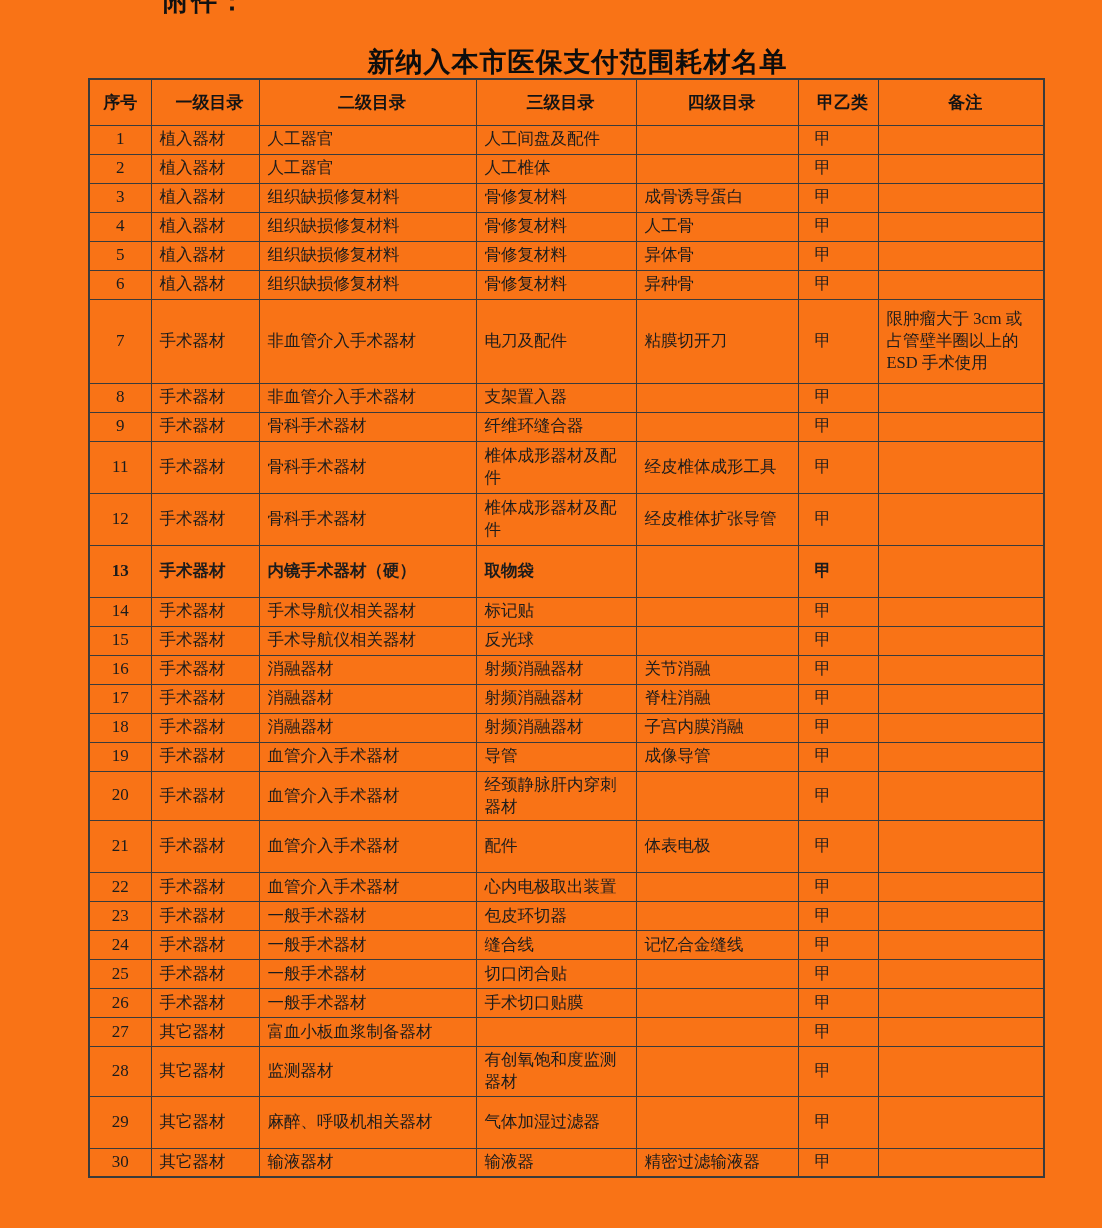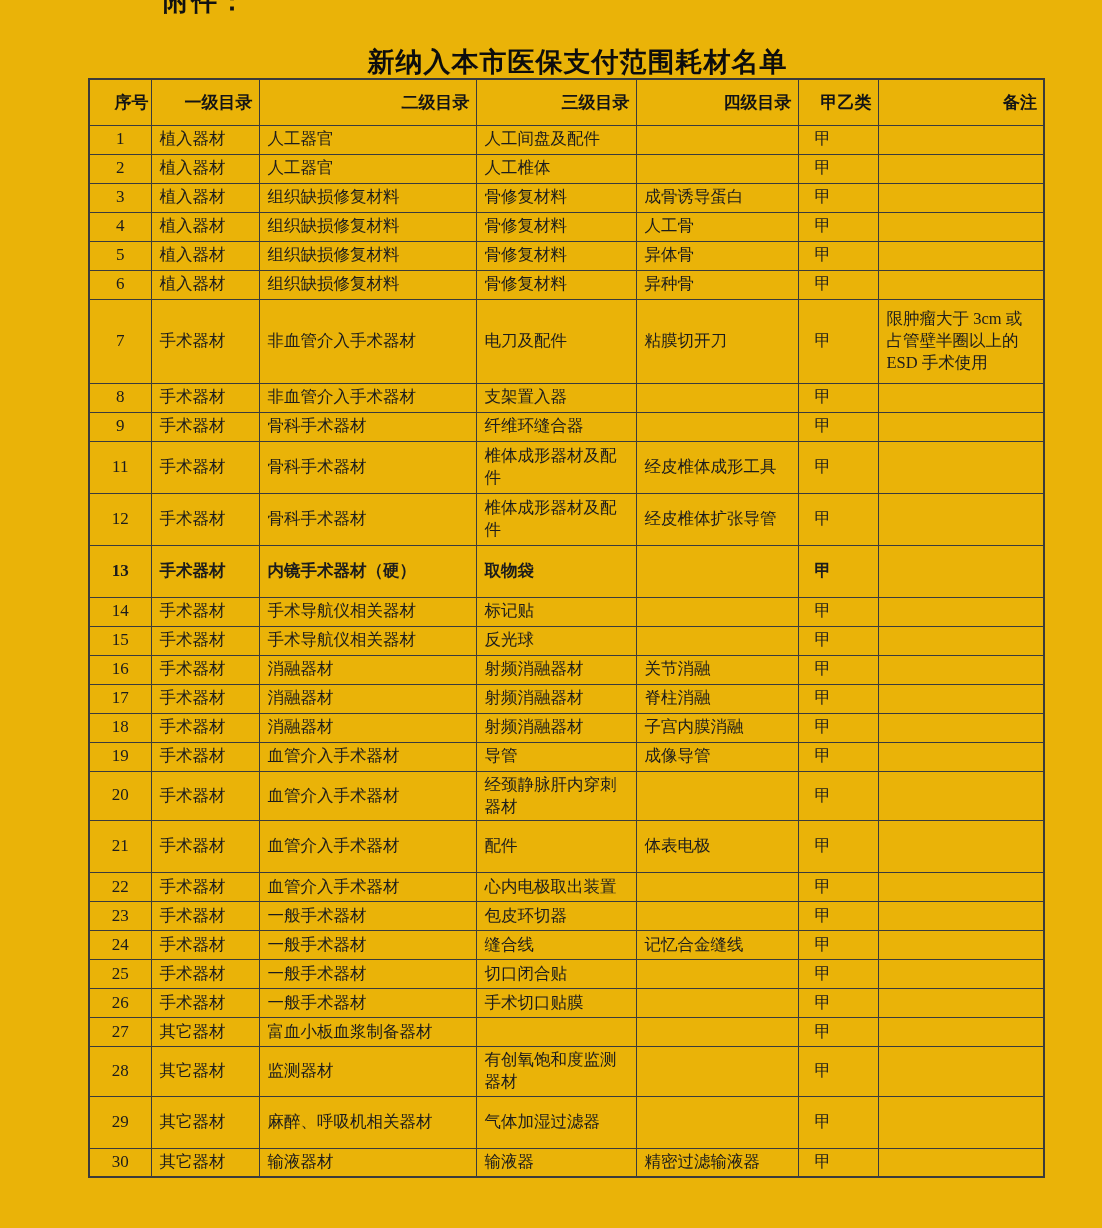--- a/index.html
+++ b/index.html
@@ -9,21 +9,21 @@
     height: 1228px;
     background: #ffffff;
     overflow: hidden;
     font-family: "Liberation Serif", "DejaVu Serif", serif;
     color: #1c1c1c;
   }
   .page {
     position: relative;
     width: 1102px;
     height: 1228px;
-    background: #eab308;
+    background: #f97316;
   }
   .attachment {
     position: absolute;
     left: 163px;
     top: -16px;              
     font-family: "Liberation Sans", "DejaVu Sans", sans-serif;
     font-weight: bold;
     font-size: 26px;
     letter-spacing: 2px;
     color: #111;
@@ -55,25 +55,25 @@
     border: 1px solid #3b3b3b;
     vertical-align: middle;
     overflow: hidden;
     box-sizing: border-box;
   }
   table.catalog thead tr { height: 46px; }
   table.catalog th {
     font-family: "Liberation Sans", "DejaVu Sans", sans-serif;
     font-weight: bold;
     font-size: 17px;
-    text-align: right;
+    text-align: center;
     padding: 2px 6px 2px 15px;
     color: #141414;
   }
-  table.catalog th:first-child { text-align: right; padding: 2px; }
+  table.catalog th:first-child { text-align: center; padding: 2px; }
   table.catalog td {
     font-size: 16.5px;
     line-height: 1.35;
     padding: 2px 8px 2px 8px;
     color: #1c1c1c;
   }
   table.catalog td:first-child {
     text-align: center;
     font-size: 17px;
     padding: 2px;

